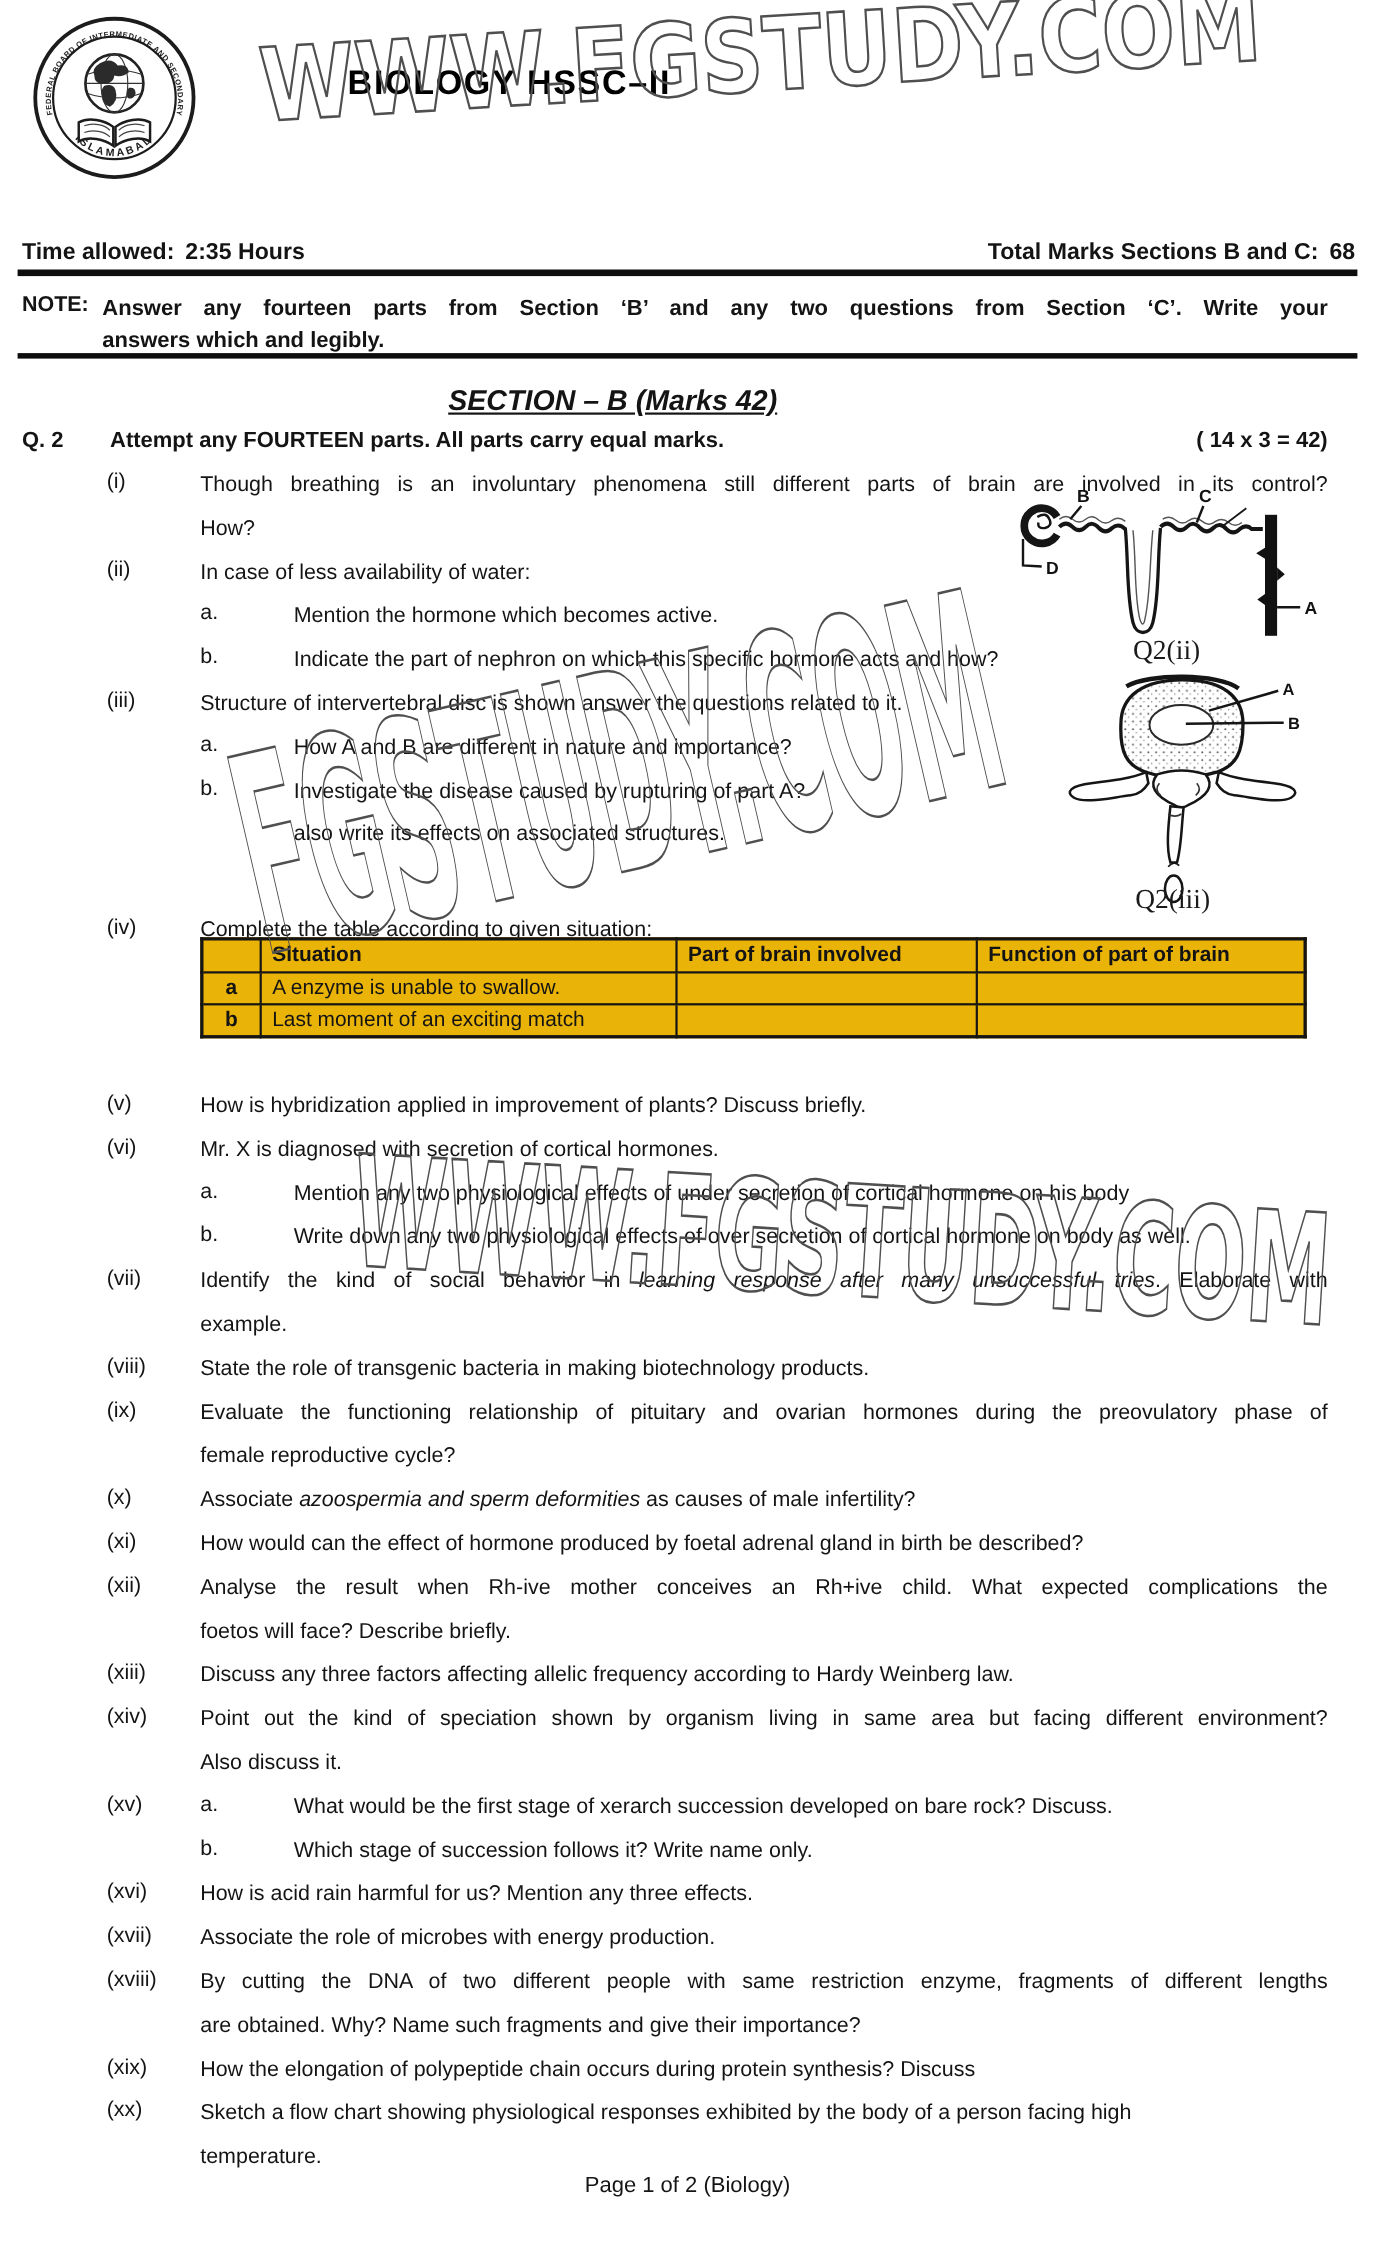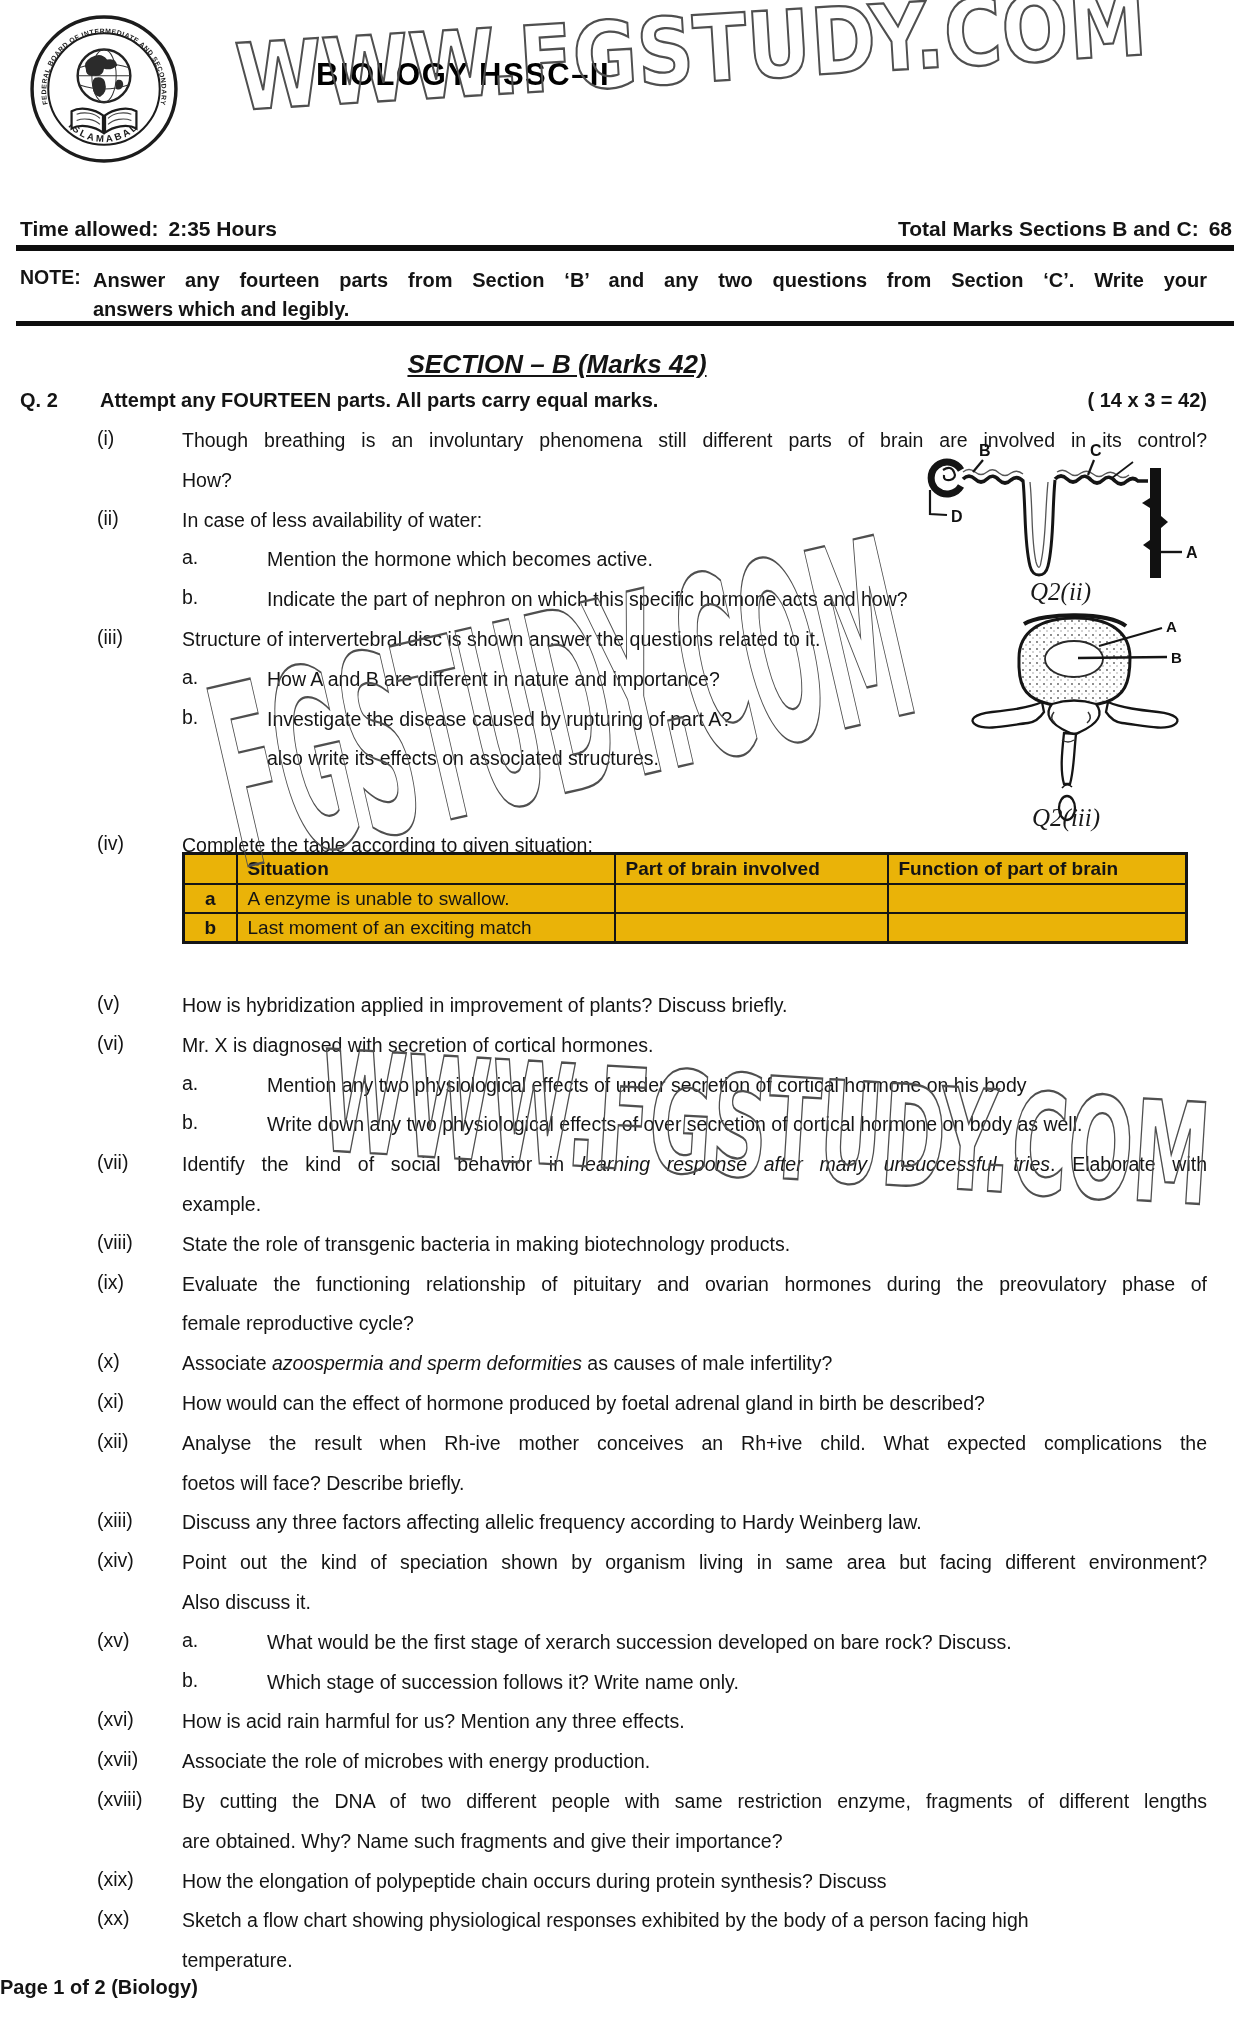--- a/index.html
+++ b/index.html
@@ -48,29 +48,29 @@
   #brain-table{position:absolute;left:182px;top:852px;border-collapse:collapse;z-index:2;background:#eab308;padding-left:11px;}
   #brain-table th,#brain-table td{border:2px solid #151515;font-size:19px;padding:1px 10px;vertical-align:middle;}
   #brain-table{border:3px solid #151515;}
   #brain-table th{text-align:left;font-weight:bold;height:26px;}
   #brain-table td{height:25px;}
   #brain-table td.keycell{text-align:center;font-weight:bold;}
 
   
   #nephron-figure{left:905px;top:430px;z-index:2;}
   #vertebra-figure{left:958px;top:612px;z-index:2;}
-  .fig-caption{font-family:"Liberation Serif",serif;font-style:italic;font-size:25px;color:#1a1a1a;z-index:2;white-space:nowrap;}
+  .fig-caption{font-family:"Liberation Serif",serif;font-size:25px;color:#1a1a1a;z-index:2;white-space:nowrap;}
   #nephron-caption{left:1030px;top:578px;}
   #vertebra-caption{left:1032px;top:804px;}
 
   
   #watermark-layer{position:absolute;left:0;top:0;width:1250px;height:2040px;z-index:3;pointer-events:none;}
   .wm{fill:none;stroke:#4f4f4f;stroke-width:2.3px;font-family:"DejaVu Sans",sans-serif;font-weight:bold;}
 
-  #page-footer{left:0;top:1976px;width:1250px;font-size:20px;font-weight:bold;z-index:2;}
+  #page-footer{left:0;top:1976px;width:1250px;text-align:center;font-size:20px;font-weight:normal;z-index:2;}
 </style>
 </head>
 <body>
 
 <svg id="logo" class="abs" width="152" height="152" viewBox="0 0 150 150">
   <circle cx="75" cy="75" r="71" fill="none" stroke="#1c1c1c" stroke-width="3.4"></circle>
   <circle cx="75" cy="75" r="55" fill="none" stroke="#1c1c1c" stroke-width="2"></circle>
   <defs>
     <path id="ringp" d="M 20,92 A 57,57 0 1 1 130,92"></path>
     <path id="botp" d="M 30,96 A 48,48 0 0 0 120,96"></path>

